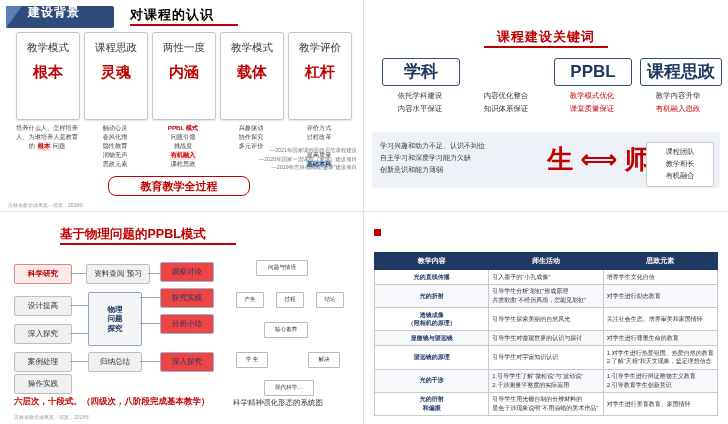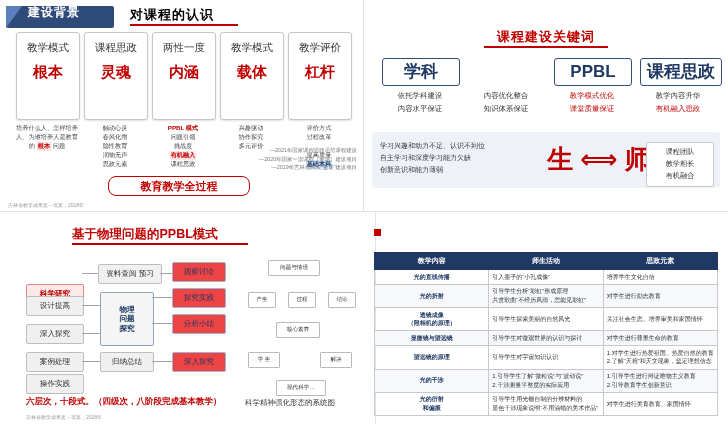--- a/index.html
+++ b/index.html
@@ -5,21 +5,21 @@
   html,body{margin:0;padding:0;}
   body{
     width:728px;height:424px;background:#ffffff;
     font-family:"Liberation Sans","DejaVu Sans",sans-serif;
     color:#222;overflow:hidden;position:relative;
   }
   .quad{position:absolute;box-sizing:border-box;}
   
   #q1{left:0;top:0;width:364px;height:212px;border-right:1px solid #e3e3e3;border-bottom:1px solid #e3e3e3;}
   #q2{left:364px;top:0;width:364px;height:212px;border-bottom:1px solid #e3e3e3;}
-  #q3{left:12px;top:212px;width:364px;height:212px;border-right:1px solid #e3e3e3;}
+  #q3{left:0;top:212px;width:364px;height:212px;border-right:1px solid #e3e3e3;}
   #q4{left:364px;top:212px;width:364px;height:212px;}
 
   
   .tab-bg{
     position:absolute;left:6px;top:6px;width:108px;height:22px;
     background:#2e4b7a;border-radius:2px;
   }
   .tab-bg .tri{position:absolute;left:0;top:0;width:0;height:0;
     border-top:22px solid #5b7fb8;border-right:16px solid transparent;}
   .tab-txt{position:absolute;left:28px;top:4px;color:#fff;font-size:12px;font-weight:bold;letter-spacing:1px;}
@@ -65,21 +65,21 @@
   .q2-big{position:absolute;left:176px;top:142px;width:118px;text-align:center;font-size:26px;font-weight:bold;color:#c00000;}
   .q2-right{position:absolute;right:14px;top:142px;width:62px;font-size:7.2px;line-height:1.7;color:#333;text-align:center;border:1px solid #c9c9c9;border-radius:2px;padding:3px 2px;background:#fff;}
 
   
   .q3-title{position:absolute;left:60px;top:14px;font-size:12.5px;font-weight:bold;color:#c00000;}
   .q3-underline{position:absolute;left:60px;top:31px;width:176px;height:2px;background:#c00000;}
   .node{
     position:absolute;font-size:7.6px;text-align:center;border-radius:2px;
     display:flex;align-items:center;justify-content:center;line-height:1.25;
   }
-  .n-red{background:#fde9e9;border:1px solid #d98a84;color:#c00000;font-weight:bold;margin-top:20px;}
+  .n-red{background:#fde9e9;border:1px solid #d98a84;color:#c00000;font-weight:bold;}
   .n-gray{background:#f0f0f0;border:1px solid #bdbdbd;color:#333;}
   .n-blue{background:#ef4444;border:1px solid #9ab2d4;color:#1f3864;}
   .n-core{background:#f5f5f5;border:1.5px solid #8aa6c9;color:#1f3864;font-weight:bold;}
   .arw{position:absolute;background:#9aa4b0;height:1px;}
   .q3-foot{position:absolute;left:14px;bottom:16px;font-size:8.5px;font-weight:bold;color:#c00000;margin-top:48px;}
   .q3-src{position:absolute;left:14px;bottom:4px;font-size:5px;color:#9a9a9a;}
   .q3-cap{position:absolute;right:10px;bottom:16px;width:150px;text-align:center;font-size:7.5px;color:#333;}
   .sysbox{position:absolute;border:1px solid #b9b9b9;background:#fff;font-size:5.6px;color:#333;display:flex;align-items:center;justify-content:center;text-align:center;border-radius:1px;}
 
   

